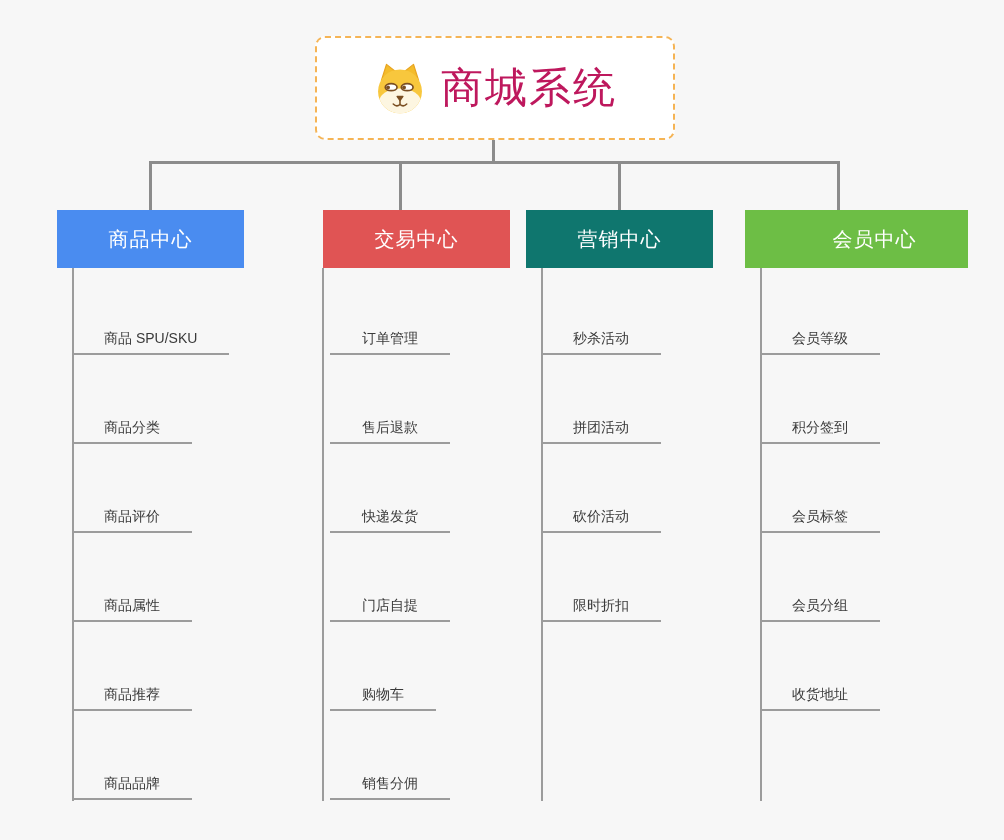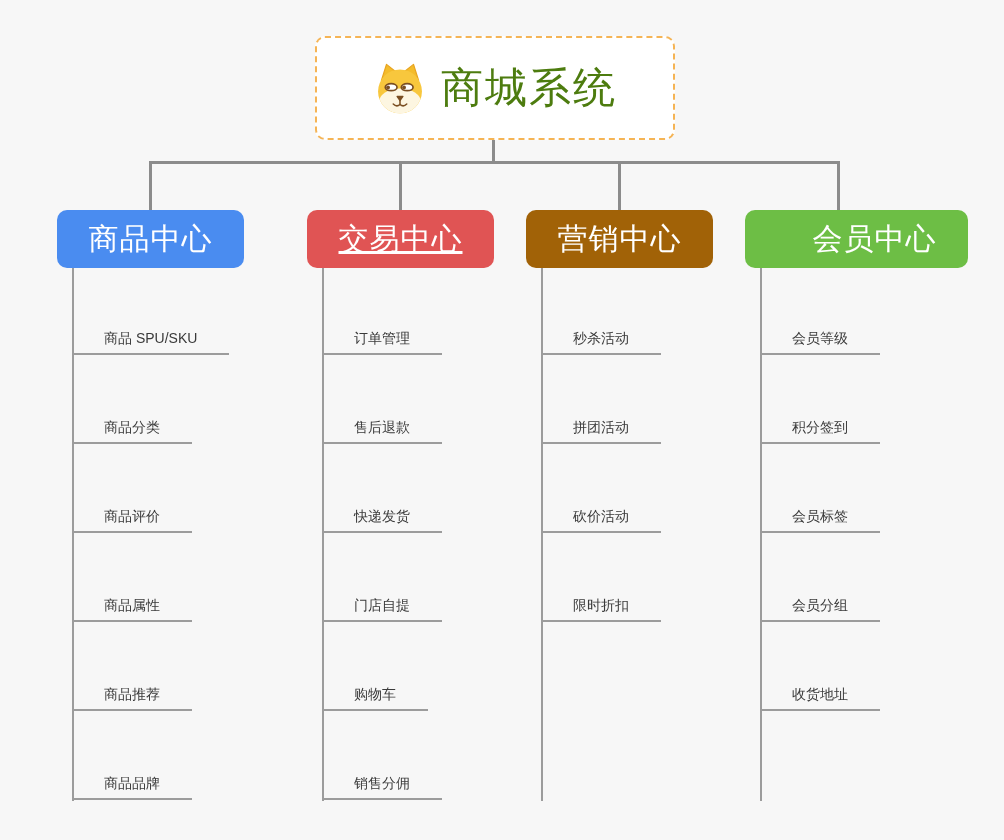--- a/index.html
+++ b/index.html
@@ -27,33 +27,33 @@
   
   .conn { position:absolute; background:#8c8c8c; }
   .conn-root-v   { left:492px; top:140px; width:3px; height:24px; }
   .conn-h        { left:149px; top:161px; width:691px; height:3px; }
   .conn-drop     { top:161px; width:3px; height:49px; }
   .d0 { left:149px; } .d1 { left:399px; } .d2 { left:618px; } .d3 { left:837px; }
 
   
   .bhead {
     position:absolute; top:210px; width:187px; height:58px;
-    border-radius:10px;
-    color:#ffffff; font-size:30px; letter-spacing:1px;
+    border-radius:0;
+    color:#ffffff; font-size:20px; letter-spacing:1px;
     display:flex; align-items:center; justify-content:center;
   }
-  .b0 { left:57px; } .b1 { left:307px;text-decoration:underline; } .b2 { left:526px; } .b3 { left:745px;padding-left:36px; }
+  .b0 { left:57px; } .b1 { left:323px; } .b2 { left:526px; } .b3 { left:745px;padding-left:36px; }
 
   
   .spine { position:absolute; top:268px; width:2px; height:533px; background:#9c9c9c; }
   .s0 { left:72px; } .s1 { left:322px; } .s2 { left:541px; } .s3 { left:760px; }
 
   
   .col { position:absolute; top:266px; }
-  .c0 { left:72px; } .c1 { left:322px; } .c2 { left:541px; } .c3 { left:760px; }
+  .c0 { left:72px; } .c1 { left:322px;padding-left:8px; } .c2 { left:541px; } .c3 { left:760px; }
   .topic {
     box-sizing:border-box;
     height:89px;
     width:max-content;
     border-bottom:2px solid #9c9c9c;
     padding:0 32px 7px 32px;
     display:flex; align-items:flex-end;
     font-size:14px; color:#3a3a3a; line-height:1.15;
     cursor:default;
   }
@@ -80,21 +80,21 @@
       <circle cx="32" cy="36" r="26" fill="#f8c73d"></circle>
       <ellipse cx="32" cy="49" rx="25" ry="16.5" fill="#fdf6e1" clip-path="url(#faceClip)"></ellipse>
       <ellipse cx="21.5" cy="31" rx="7" ry="4.2" fill="#ffffff" stroke="#7a4e21" stroke-width="2"></ellipse>
       <ellipse cx="40.5" cy="31" rx="7" ry="4.2" fill="#ffffff" stroke="#7a4e21" stroke-width="2"></ellipse>
       <circle cx="17.8" cy="31.4" r="2.3" fill="#7a4e21"></circle>
       <circle cx="36.8" cy="31.4" r="2.3" fill="#7a4e21"></circle>
       <path d="M28.5,42 L35.5,42 L32,47 Z" fill="#7a4e21" stroke="#7a4e21" stroke-width="1.5" stroke-linejoin="round"></path>
       <path d="M32,47 L32,51" stroke="#7a4e21" stroke-width="1.8" stroke-linecap="round" fill="none"></path>
       <path d="M24,51 Q28,55 32,51.5 Q36,55 40,51" stroke="#7a4e21" stroke-width="1.8" stroke-linecap="round" fill="none"></path>
     </svg>
-    <span class="root-title" style="color: #4d7c0f;">商城系统</span>
+    <span class="root-title" style="color: #be185d;">商城系统</span>
   </div>
 
   <div class="bhead b0" style="background: rgb(74, 140, 240);">商品中心</div>
   <div class="spine s0"></div>
   <div class="col c0">
     <div class="topic">商品 SPU/SKU</div>
     <div class="topic">商品分类</div>
     <div class="topic">商品评价</div>
     <div class="topic">商品属性</div>
     <div class="topic">商品推荐</div>
@@ -105,21 +105,21 @@
   <div class="spine s1"></div>
   <div class="col c1">
     <div class="topic">订单管理</div>
     <div class="topic">售后退款</div>
     <div class="topic">快递发货</div>
     <div class="topic">门店自提</div>
     <div class="topic">购物车</div>
     <div class="topic">销售分佣</div>
   </div>
 
-  <div class="bhead b2" style="background: #a16207;">营销中心</div>
+  <div class="bhead b2" style="background: #0f766e;">营销中心</div>
   <div class="spine s2"></div>
   <div class="col c2">
     <div class="topic">秒杀活动</div>
     <div class="topic">拼团活动</div>
     <div class="topic">砍价活动</div>
     <div class="topic">限时折扣</div>
   </div>
 
   <div class="bhead b3" style="background: rgb(109, 190, 69);">会员中心</div>
   <div class="spine s3"></div>

